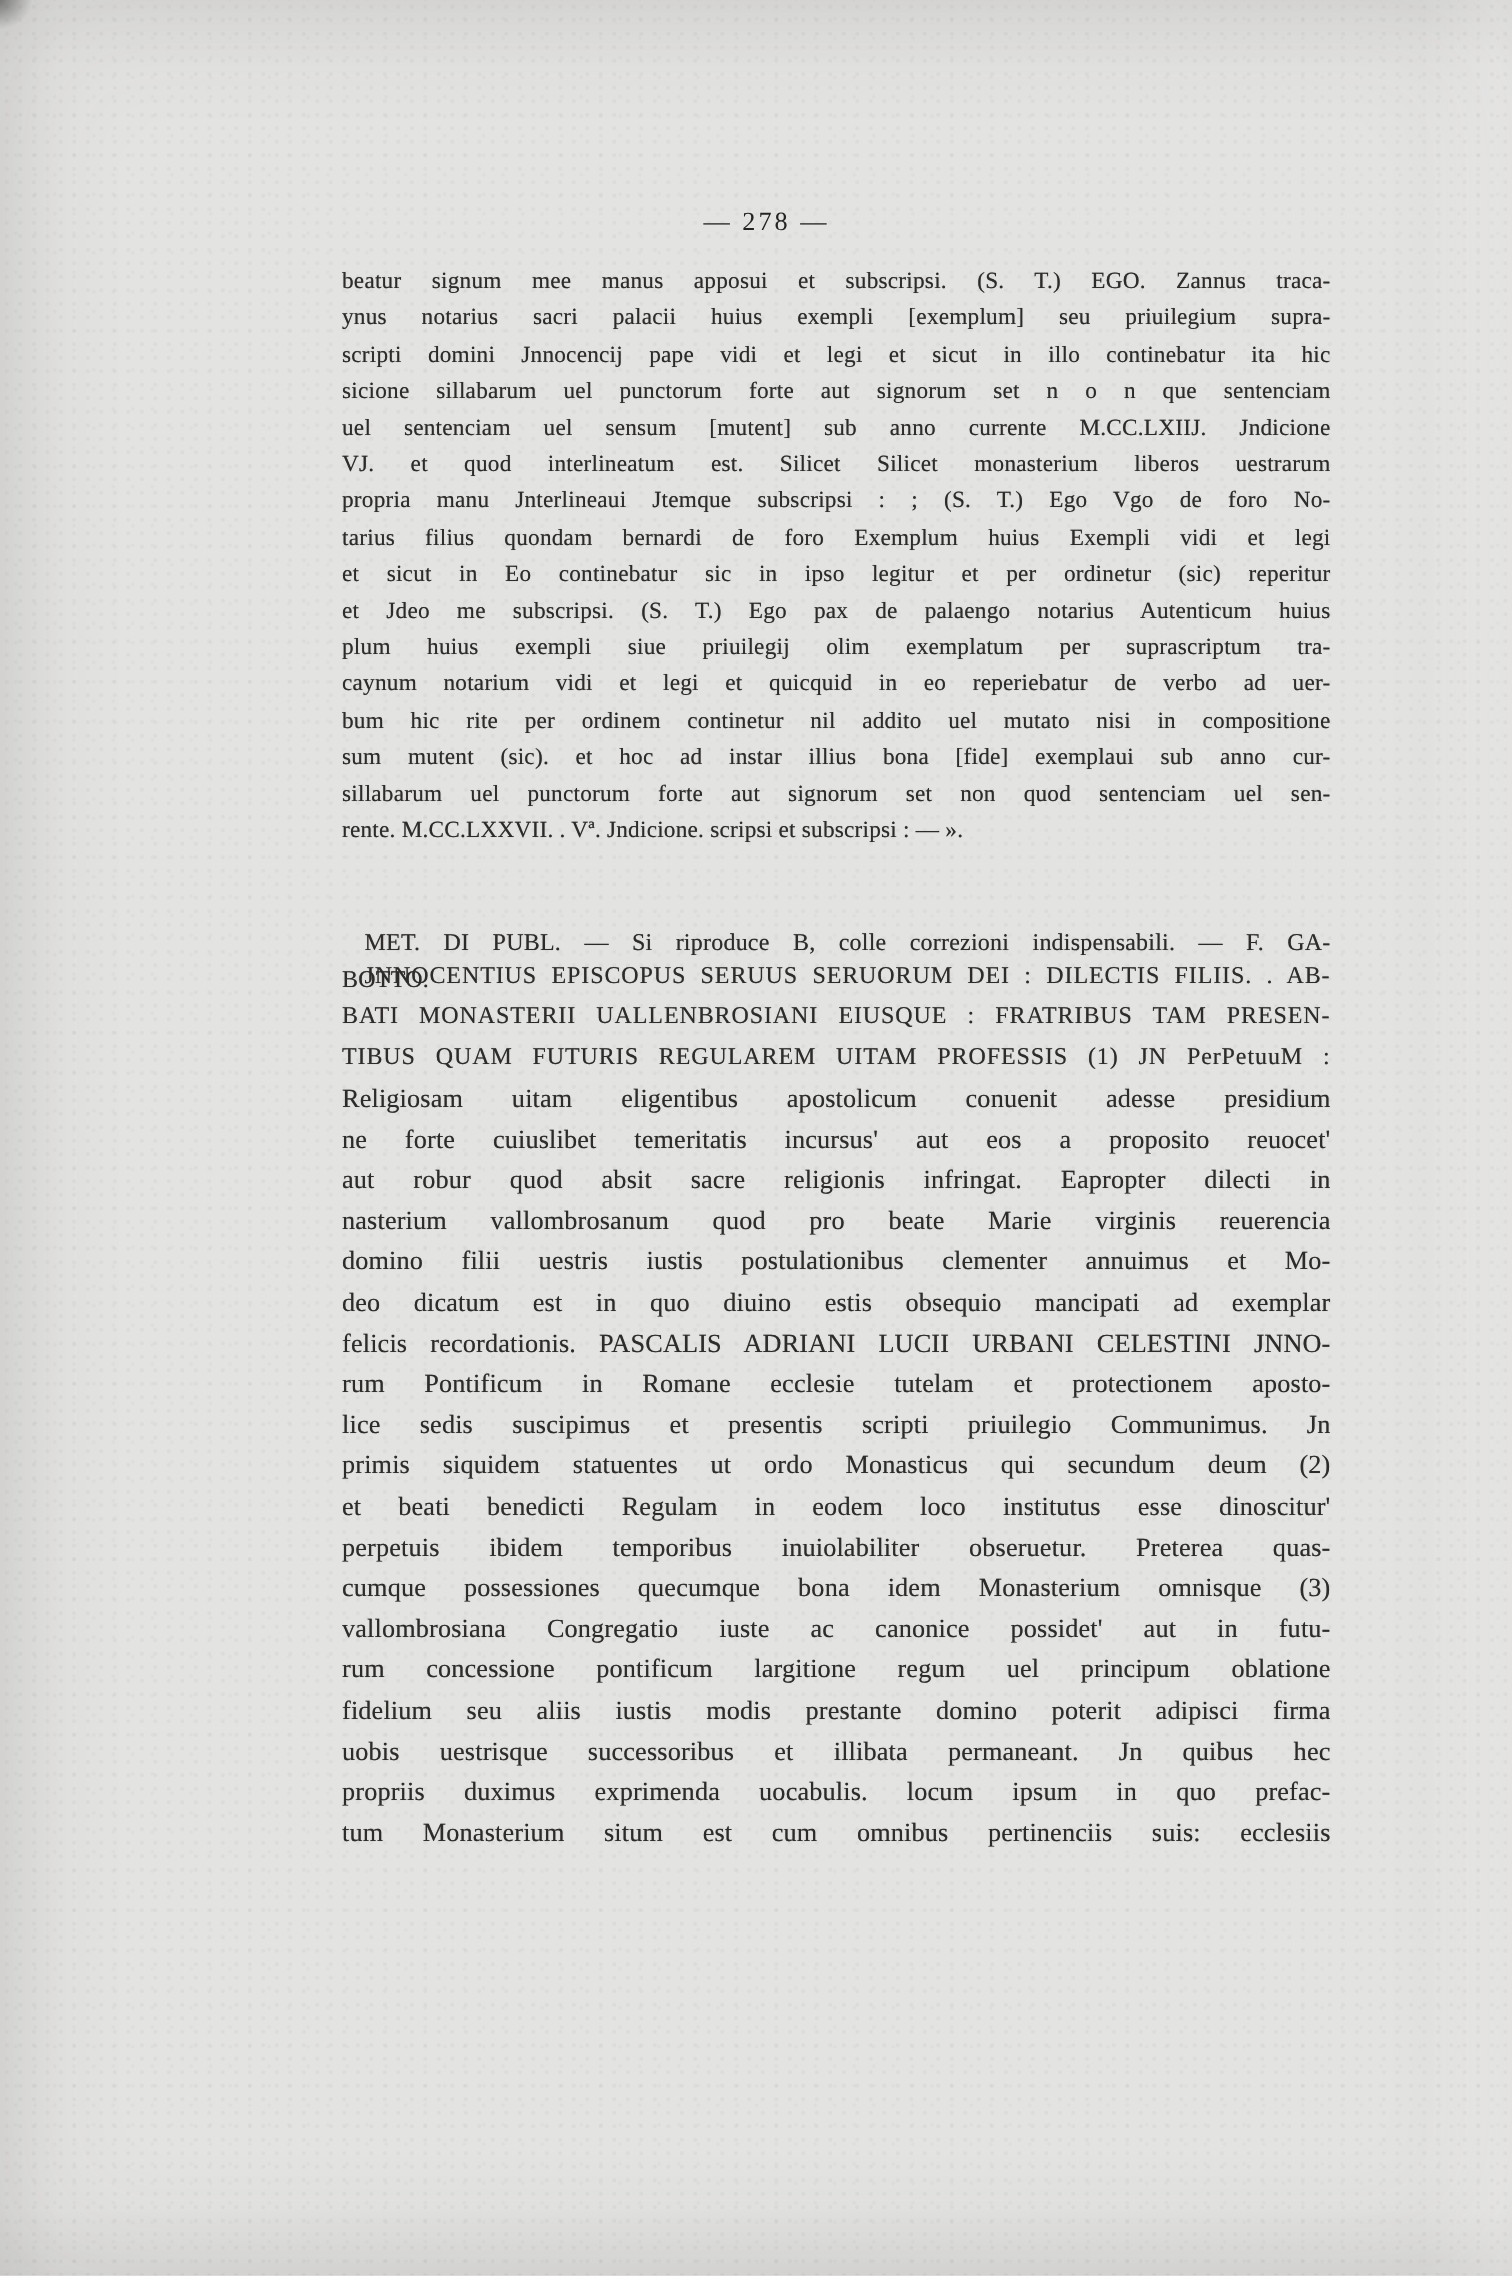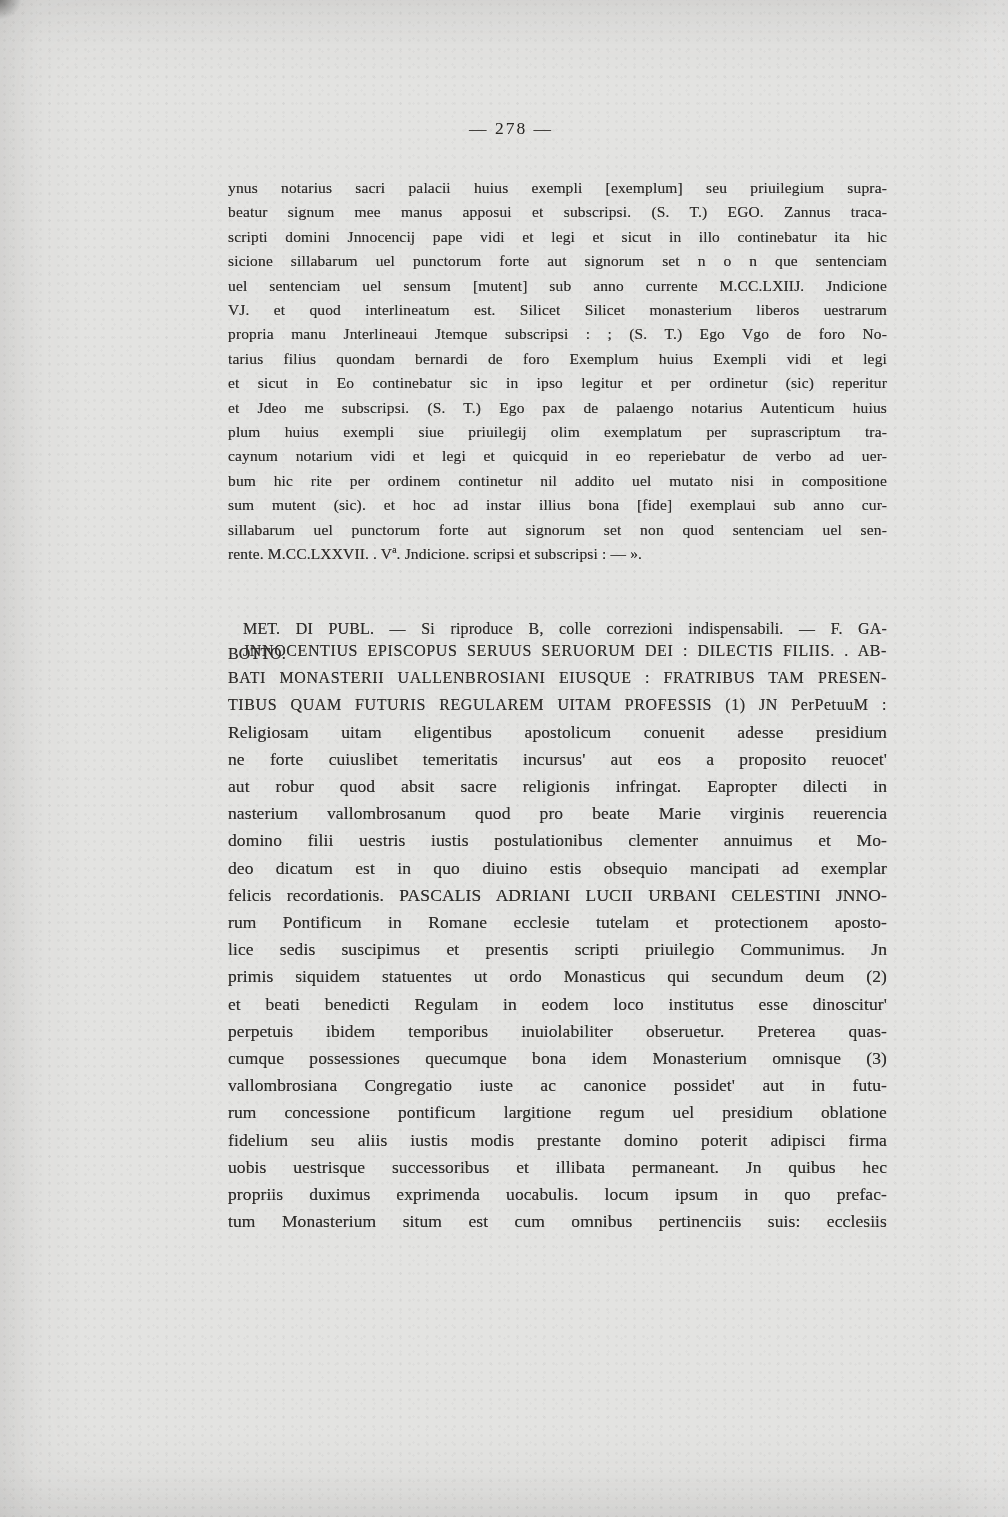--- a/index.html
+++ b/index.html
@@ -30,21 +30,21 @@
   .corner-smudge {
     position: absolute;
     top: -6px;
     left: -8px;
     width: 30px;
     height: 26px;
     background: radial-gradient(ellipse at 20% 20%, rgba(40,40,40,0.55), rgba(40,40,40,0) 70%);
   }
   .page-number {
     position: absolute;
-    top: 118px;
+    top: 137px;
     left: 182px;
     width: 658px;
     text-align: center;
     font-size: 17.5px;
     letter-spacing: 2px;
     color: #262421;
   }
   .column {
     position: absolute;
     left: 228px;
@@ -84,22 +84,22 @@
 </style>
 </head>
 <body>
 
 <div class="sheet">
   <div class="corner-smudge"></div>
 
   <div class="page-number">— 278 —</div>
 
   <div class="column col-p1 p1">
+    <div class="l">beatur signum mee manus apposui et subscripsi. (S. T.) EGO. Zannus traca-</div>
     <div class="l">ynus notarius sacri palacii huius exempli [exemplum] seu priuilegium supra-</div>
-    <div class="l">beatur signum mee manus apposui et subscripsi. (S. T.) EGO. Zannus traca-</div>
     <div class="l">scripti domini Jnnocencij pape vidi et legi et sicut in illo continebatur ita hic</div>
     <div class="l">sicione sillabarum uel punctorum forte aut signorum set n o n que sentenciam</div>
     <div class="l">uel sentenciam uel sensum [mutent] sub anno currente M.CC.LXIIJ. Jndicione</div>
     <div class="l">VJ. et quod interlineatum est. Silicet Silicet monasterium liberos uestrarum</div>
     <div class="l">propria manu Jnterlineaui Jtemque subscripsi : ; (S. T.) Ego Vgo de foro No-</div>
     <div class="l">tarius filius quondam bernardi de foro Exemplum huius Exempli vidi et legi</div>
     <div class="l">et sicut in Eo continebatur sic in ipso legitur et per ordinetur (sic) reperitur</div>
     <div class="l">et Jdeo me subscripsi. (S. T.) Ego pax de palaengo notarius Autenticum huius</div>
     <div class="l">plum huius exempli siue priuilegij olim exemplatum per suprascriptum tra-</div>
     <div class="l">caynum notarium vidi et legi et quicquid in eo reperiebatur de verbo ad uer-</div>
@@ -125,19 +125,19 @@
     <div class="l">domino filii uestris iustis postulationibus clementer annuimus et Mo-</div>
     <div class="l">deo dicatum est in quo diuino estis obsequio mancipati ad exemplar</div>
     <div class="l">felicis recordationis. PASCALIS ADRIANI LUCII URBANI CELESTINI JNNO-</div>
     <div class="l">rum Pontificum in Romane ecclesie tutelam et protectionem aposto-</div>
     <div class="l">lice sedis suscipimus et presentis scripti priuilegio Communimus. Jn</div>
     <div class="l">primis siquidem statuentes ut ordo Monasticus qui secundum deum (2)</div>
     <div class="l">et beati benedicti Regulam in eodem loco institutus esse dinoscitur'</div>
     <div class="l">perpetuis ibidem temporibus inuiolabiliter obseruetur. Preterea quas-</div>
     <div class="l">cumque possessiones quecumque bona idem Monasterium omnisque (3)</div>
     <div class="l">vallombrosiana Congregatio iuste ac canonice possidet' aut in futu-</div>
-    <div class="l">rum concessione pontificum largitione regum uel presidium oblatione</div>
+    <div class="l">rum concessione pontificum largitione regum uel principum oblatione</div>
     <div class="l">fidelium seu aliis iustis modis prestante domino poterit adipisci firma</div>
     <div class="l">uobis uestrisque successoribus et illibata permaneant. Jn quibus hec</div>
     <div class="l">propriis duximus exprimenda uocabulis. locum ipsum in quo prefac-</div>
     <div class="l">tum Monasterium situm est cum omnibus pertinenciis suis: ecclesiis</div>
   </div>
 </div>
 
 </body></html>

